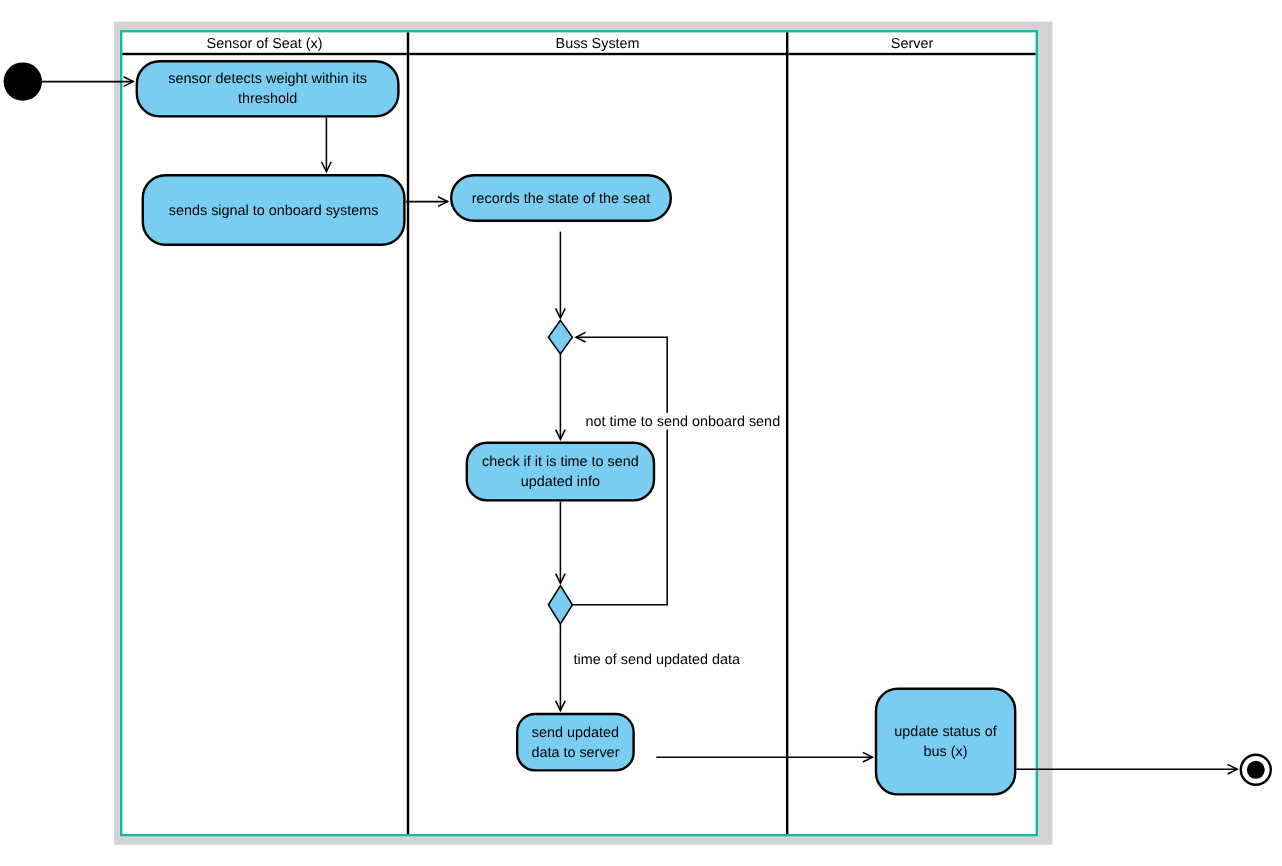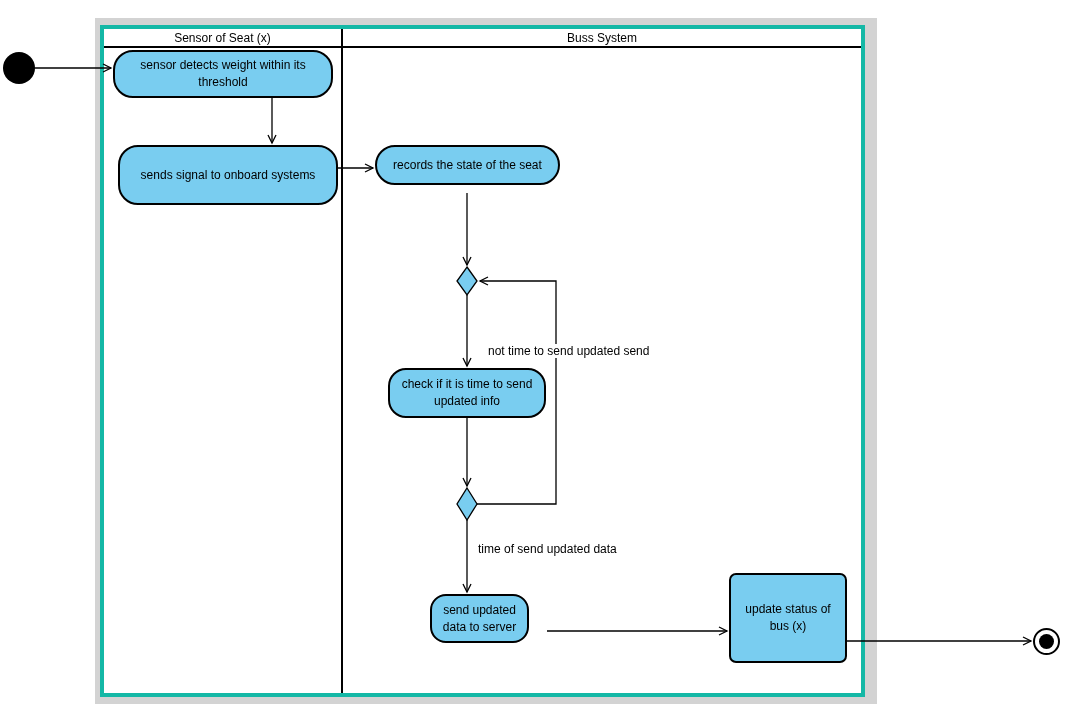--- a/index.html
+++ b/index.html
@@ -15,21 +15,21 @@
     font-family: "Liberation Sans", sans-serif;
     overflow: hidden;
   }
   .shadow-rect {
     position: absolute;
     background: #d3d3d3;
   }
   .frame {
     position: absolute;
     background: #ffffff;
-    border: 4px solid #14b8a6;
+    border: 2px solid #14b8a6;
     box-sizing: border-box;
     display: flex;
     flex-direction: row;
     align-items: stretch;
   }
   .lane {
     box-sizing: border-box;
     border-right: 2px solid #000000;
     flex-shrink: 0;
     display: flex;
@@ -108,20 +108,25 @@
     <div class="lane" style="width: 239px;">
       <div class="lane-header">
         <span>Sensor of Seat (x)</span>
       </div>
     </div>
     <div class="lane" style="width: 316px;">
       <div class="lane-header">
         <span>Buss System</span>
       </div>
     </div>
+    <div class="lane">
+      <div class="lane-header">
+        <span>Server</span>
+      </div>
+    </div>
   </div>
 
   <svg class="overlay-svg" width="1068" height="722" viewBox="0 0 1068 722">
     <defs>
       <marker id="arrow-open" markerWidth="12" markerHeight="12" refX="9" refY="5" orient="auto" markerUnits="userSpaceOnUse">
         <path d="M1,1 L9,5 L1,9" fill="none" stroke="#000000" stroke-width="1.3"></path>
       </marker>
     </defs>
     <g id="edge-group">
         <polyline points="35,68 111,68" fill="none" stroke="#000000" stroke-width="1.3" marker-end="url(#arrow-open)"></polyline>
@@ -151,24 +156,24 @@
       </div>
       <div class="activity" style="left: 375px; top: 145px; width: 185px; height: 32px; border-radius: 20px; background: rgb(121, 205, 240); border-color: rgb(0, 0, 0);">
         <span>records the state of the seat</span>
       </div>
       <div class="activity" style="left: 388px; top: 368px; width: 158px; height: 50px; border-radius: 18px; background: rgb(121, 205, 240); border-color: rgb(0, 0, 0);">
         <span>check if it is time to send updated info</span>
       </div>
       <div class="activity" style="left: 430px; top: 594px; width: 99px; height: 49px; border-radius: 16px; background: rgb(121, 205, 240); border-color: rgb(0, 0, 0);">
         <span>send updated data to server</span>
       </div>
-      <div class="activity" style="left: 729px; top: 573px; width: 118px; height: 90px; border-radius: 7px; background: rgb(121, 205, 240); border-color: rgb(0, 0, 0);">
+      <div class="activity" style="left: 729px; top: 573px; width: 118px; height: 90px; border-radius: 19px; background: rgb(121, 205, 240); border-color: rgb(0, 0, 0);">
         <span>update status of bus (x)</span>
       </div>
       <div class="final-node" style="left: 1033px; top: 628px; width: 27px; height: 27px;">
         <div class="final-node-inner"></div>
       </div>
     </div>
   <div id="label-layer">
-      <div class="edge-label" style="left: 487px; top: 344px;">not time to send updated send</div>
+      <div class="edge-label" style="left: 487px; top: 344px;">not time to send onboard send</div>
       <div class="edge-label" style="left: 477px; top: 542px;">time of send updated data</div>
     </div>
 </div>
 
 </body></html>

